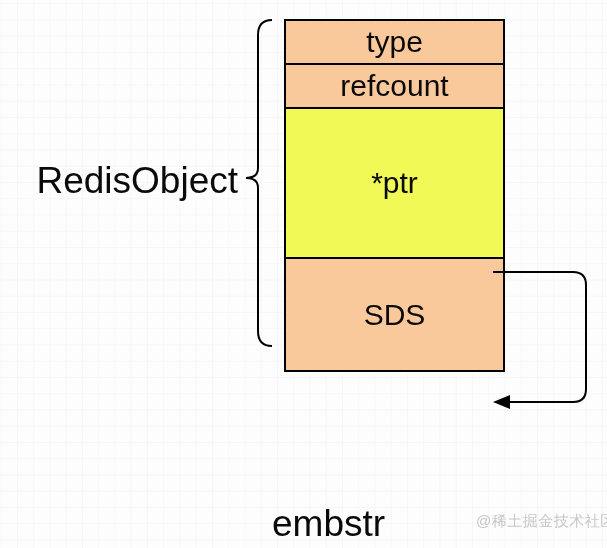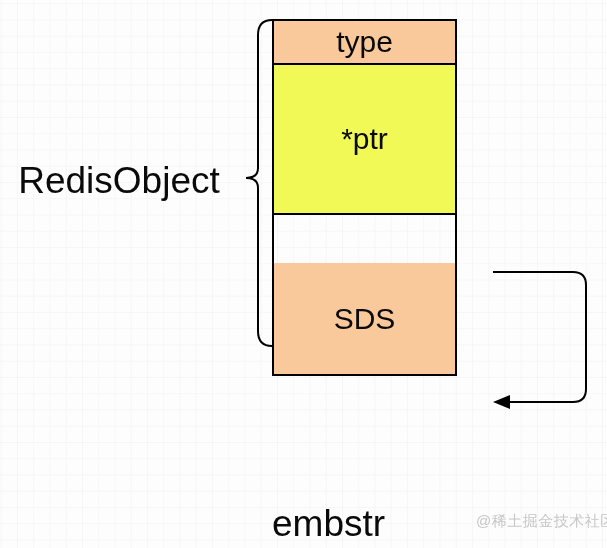--- a/index.html
+++ b/index.html
@@ -22,29 +22,29 @@
     background-size: 16.25px 16.25px, 16.25px 16.25px, 65px 65px, 65px 65px;
     background-position: 17px 52px, 17px 52px, 17px 52px, 17px 52px;
   }
   .struct-label {
     position: absolute;
     left: 0;
     top: 159px;
     width: 238px;
     font-size: 37px;
     line-height: 44px;
-    text-align: center;
+    text-align: right;
     white-space: nowrap;
     color: #0a0a0a;
   }
   .stack {
     position: absolute;
-    left: 272px;
+    left: 284px;
     top: 19px;
-    width: 185px;
+    width: 221px;
     border: 2px solid #000;
   }
   .row {
     height: 44px;
     border-bottom: 2px solid #000;
     background: #f9c99c;
     display: flex;
     align-items: center;
     justify-content: center;
     font-size: 30px;
@@ -58,21 +58,20 @@
     justify-content: center;
     font-size: 30px;
   }
   .sds-box {
     height: 111px;
     background: #f9c99c;
     display: flex;
     align-items: center;
     justify-content: center;
     font-size: 30px;
-    margin-top: 48px;
   }
   .connector-layer {
     position: absolute;
     left: 0;
     top: 0;
     width: 607px;
     height: 548px;
     pointer-events: none;
   }
   .caption {
@@ -100,20 +99,23 @@
 <body>
 
 <div class="canvas">
 
   <div class="struct-label">RedisObject</div>
 
   <div class="stack">
     <div class="row">
       <span>type</span>
     </div>
+    <div class="row">
+      <span>refcount</span>
+    </div>
     <div class="ptr-box">
       <span>*ptr</span>
     </div>
     <div class="sds-box">
       <span>SDS</span>
     </div>
   </div>
 
   <svg class="connector-layer" viewBox="0 0 607 548" xmlns="http://www.w3.org/2000/svg">
 

